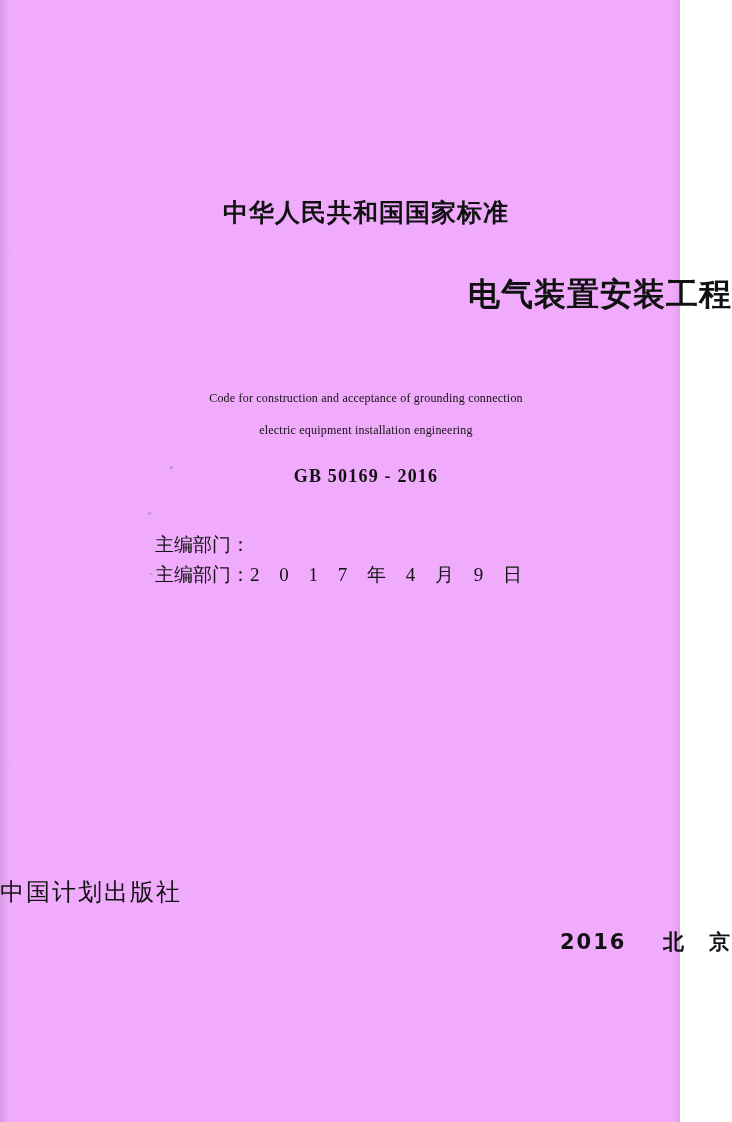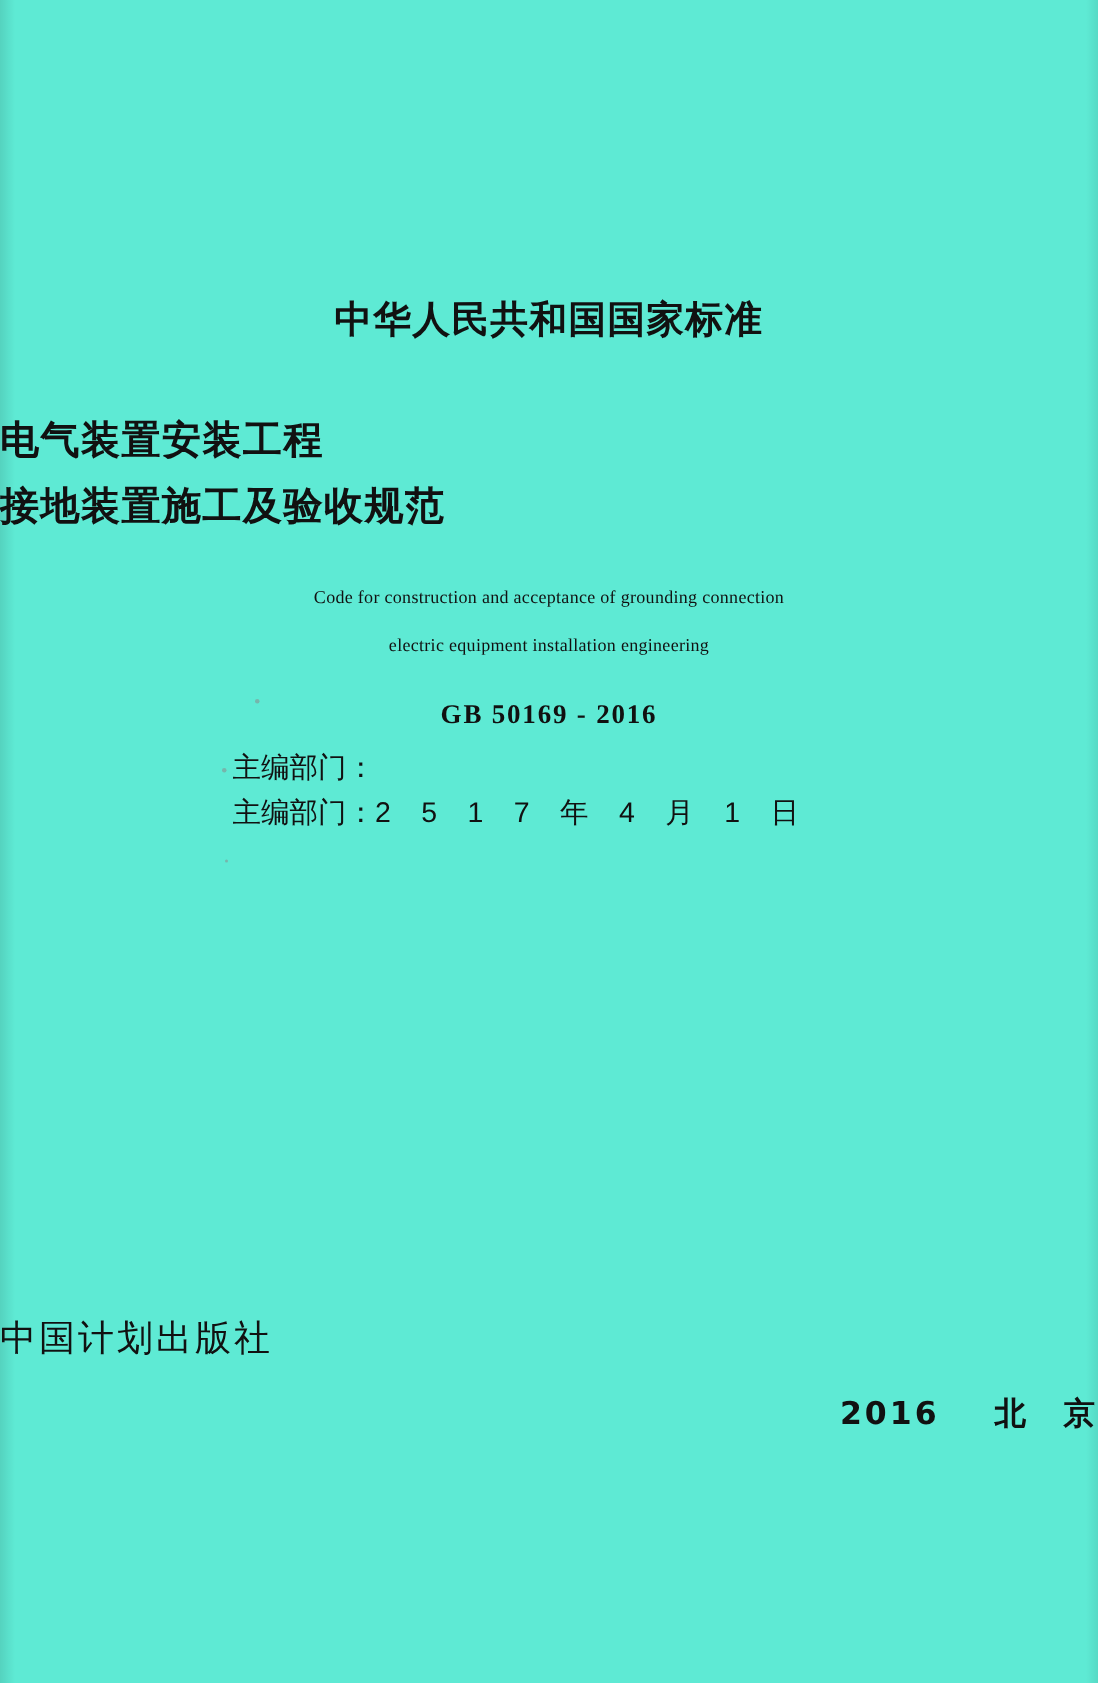--- a/index.html
+++ b/index.html
@@ -10,24 +10,24 @@
   body {
     width: 732px;
     height: 1122px;
     font-family: "Liberation Serif", "DejaVu Serif", serif;
     color: #111111;
     position: relative;
     overflow: hidden;
   }
   .page {
     position: relative;
-    width: 732px;
+    width: 680px;
     height: 1122px;
     box-sizing: border-box;
-    background: #5eead4;
+    background: #f0abfc;
   }
   
   .page::before {
     content: "";
     position: absolute;
     left: 0; top: 0; bottom: 0;
     width: 10px;
     background: linear-gradient(to right, rgba(0,0,0,0.10), rgba(0,0,0,0));
     pointer-events: none;
   }
@@ -50,24 +50,24 @@
     font-weight: bold;
     font-size: 25px;
     letter-spacing: 1px;
   }
 
   .title-block {
     position: absolute;
     top: 272px;
     left: 0;
     width: 732px;
-    text-align: left;
+    text-align: right;
     font-family: Liberation Serif, serif;
     font-weight: bold;
-    font-size: 26px;
+    font-size: 32px;
     line-height: 44px;
     letter-spacing: 1px;
   }
   .title-line { display: block; }
 
   .en-title {
     position: absolute;
     top: 382px;
     left: 0;
     width: 732px;
@@ -86,24 +86,24 @@
     width: 732px;
     text-align: center;
     font-family: "Liberation Serif", "DejaVu Serif", serif;
     font-weight: bold;
     font-size: 18px;
     letter-spacing: 1.2px;
   }
 
   .meta-block {
     position: absolute;
-    top: 498px;
+    top: 530px;
     left: 155px;
     width: 460px;
-    font-family: Liberation Sans, sans-serif;
+    font-family: Liberation Serif, serif;
     font-size: 19px;
     line-height: 30px;
   }
   .meta-row {
     display: flex;
     align-items: baseline;
     white-space: nowrap;
   }
   .meta-label { flex: 0 0 auto; }
   .meta-value { flex: 0 0 auto; }
@@ -147,37 +147,36 @@
 <div class="page">
 
   <div class="speck" style="left:170px; top:466px; width:3px; height:3px;"></div>
   <div class="speck" style="left:148px; top:512px; width:3px; height:3px;"></div>
   <div class="speck" style="left:150px; top:573px; width:2px; height:2px;"></div>
 
   <div class="national-standard">中华人民共和国国家标准</div>
 
   <div class="title-block">
     <span class="title-line">电气装置安装工程</span>
-    <span class="title-line">接地装置施工及验收规范</span>
   </div>
 
   <div class="en-title">
     <span class="en-line">Code for construction and acceptance of grounding connection</span>
     <span class="en-line">electric equipment installation engineering</span>
   </div>
 
   <div class="std-code">GB 50169 - 2016</div>
 
   <div class="meta-block">
     <div class="meta-row">
       <span class="meta-label">主编部门：</span>
     </div>
     <div class="meta-row">
       <span class="meta-label">主编部门：</span>
-      <span class="meta-value spaced2">2 5 1 7 年 4 月 1 日</span>
+      <span class="meta-value spaced2">2 0 1 7 年 4 月 9 日</span>
     </div>
   </div>
 
   <div class="publisher">中国计划出版社</div>
 
   <div class="imprint">
     <span>2016</span>
     <span class="gap"></span>
     <span>北　京</span>
   </div>

